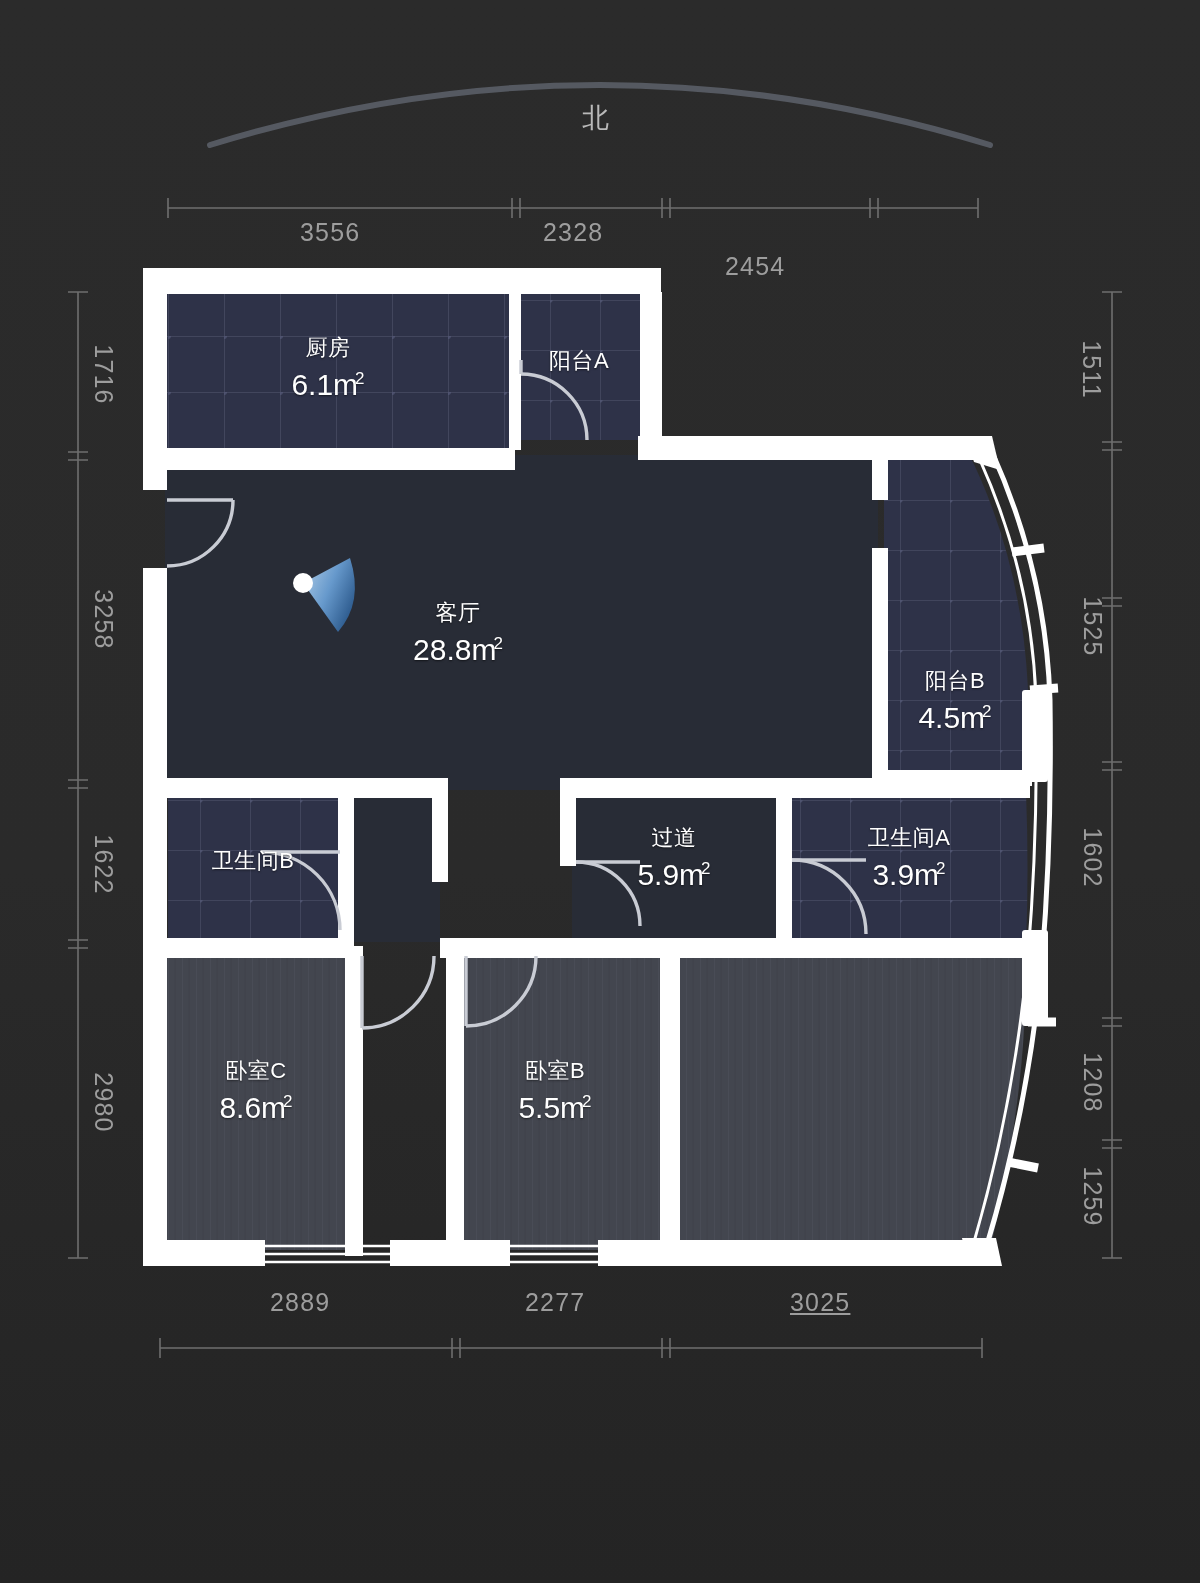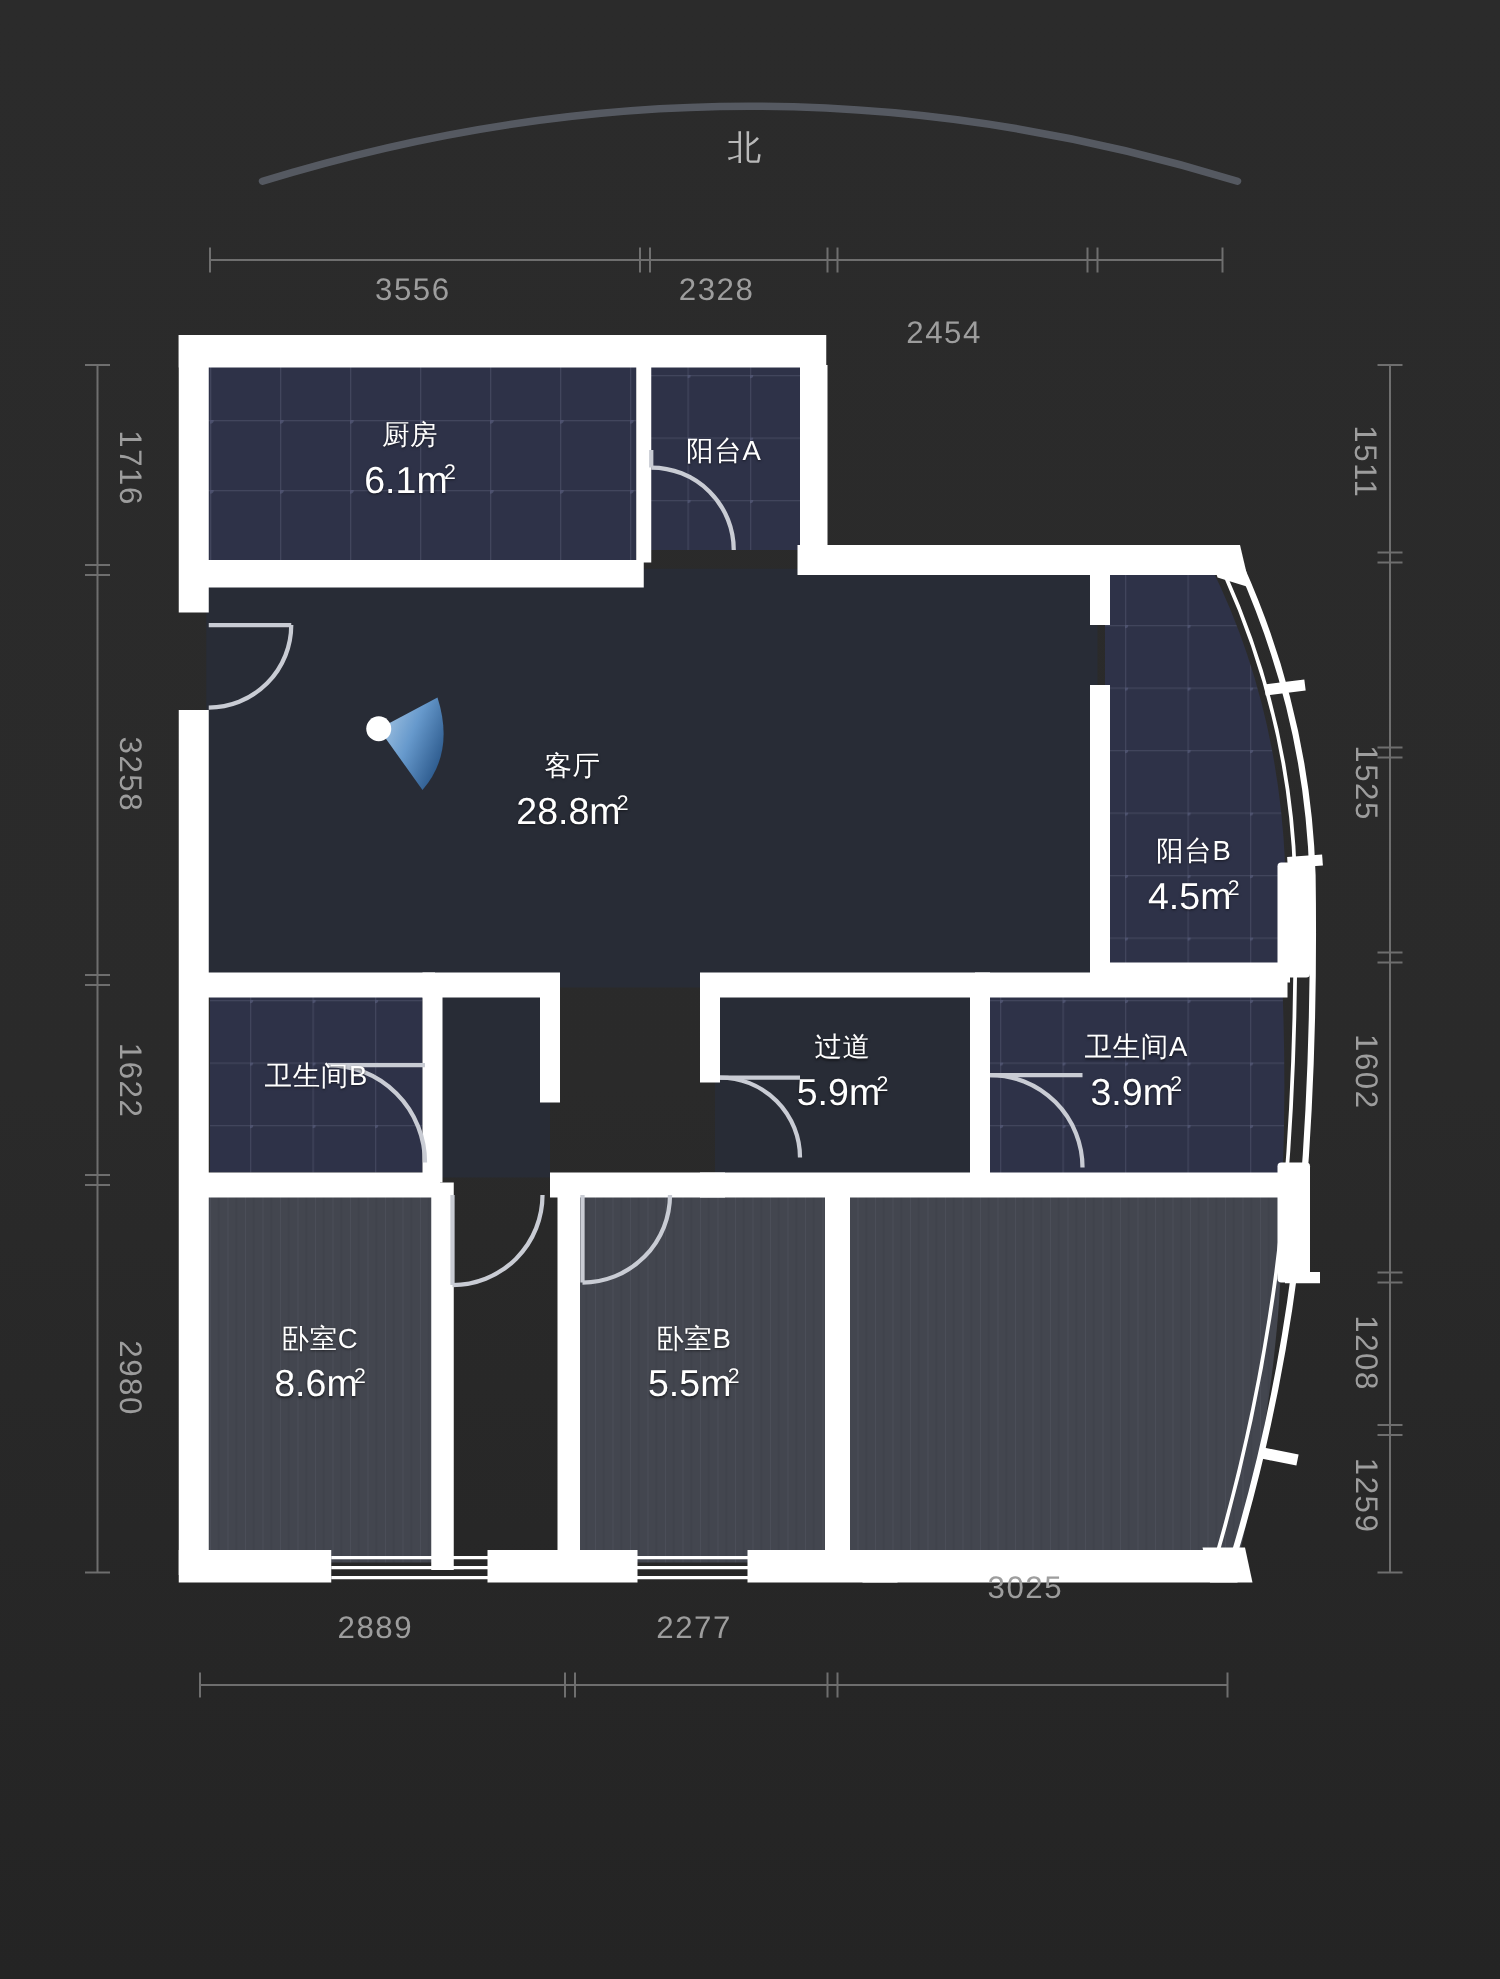--- a/index.html
+++ b/index.html
@@ -280,21 +280,21 @@
   </svg>
 
   <div class="compass-label" style="left:582px; top:100px;">北</div>
 
   <div class="dim-label" style="left:300px; top:218px;">3556</div>
   <div class="dim-label" style="left:543px; top:218px;">2328</div>
   <div class="dim-label" style="left:725px; top:204px;margin-top:48px;">2454</div>
 
   <div class="dim-label" style="left:270px; top:1288px;">2889</div>
   <div class="dim-label" style="left:525px; top:1288px;">2277</div>
-  <div class="dim-label" style="left:790px; top:1256px;">3025</div>
+  <div class="dim-label" style="left:790px; top:1288px;text-decoration:underline;">3025</div>
 
   <div class="dim-label vert" style="left:73px; top:360px;">1716</div>
   <div class="dim-label vert" style="left:73px; top:605px;">3258</div>
   <div class="dim-label vert" style="left:73px; top:850px;">1622</div>
   <div class="dim-label vert" style="left:73px; top:1088px;">2980</div>
 
   <div class="dim-label vert" style="left:1062px; top:355px;">1511</div>
   <div class="dim-label vert" style="left:1062px; top:612px;">1525</div>
   <div class="dim-label vert" style="left:1062px; top:843px;">1602</div>
   <div class="dim-label vert" style="left:1062px; top:1068px;">1208</div>

